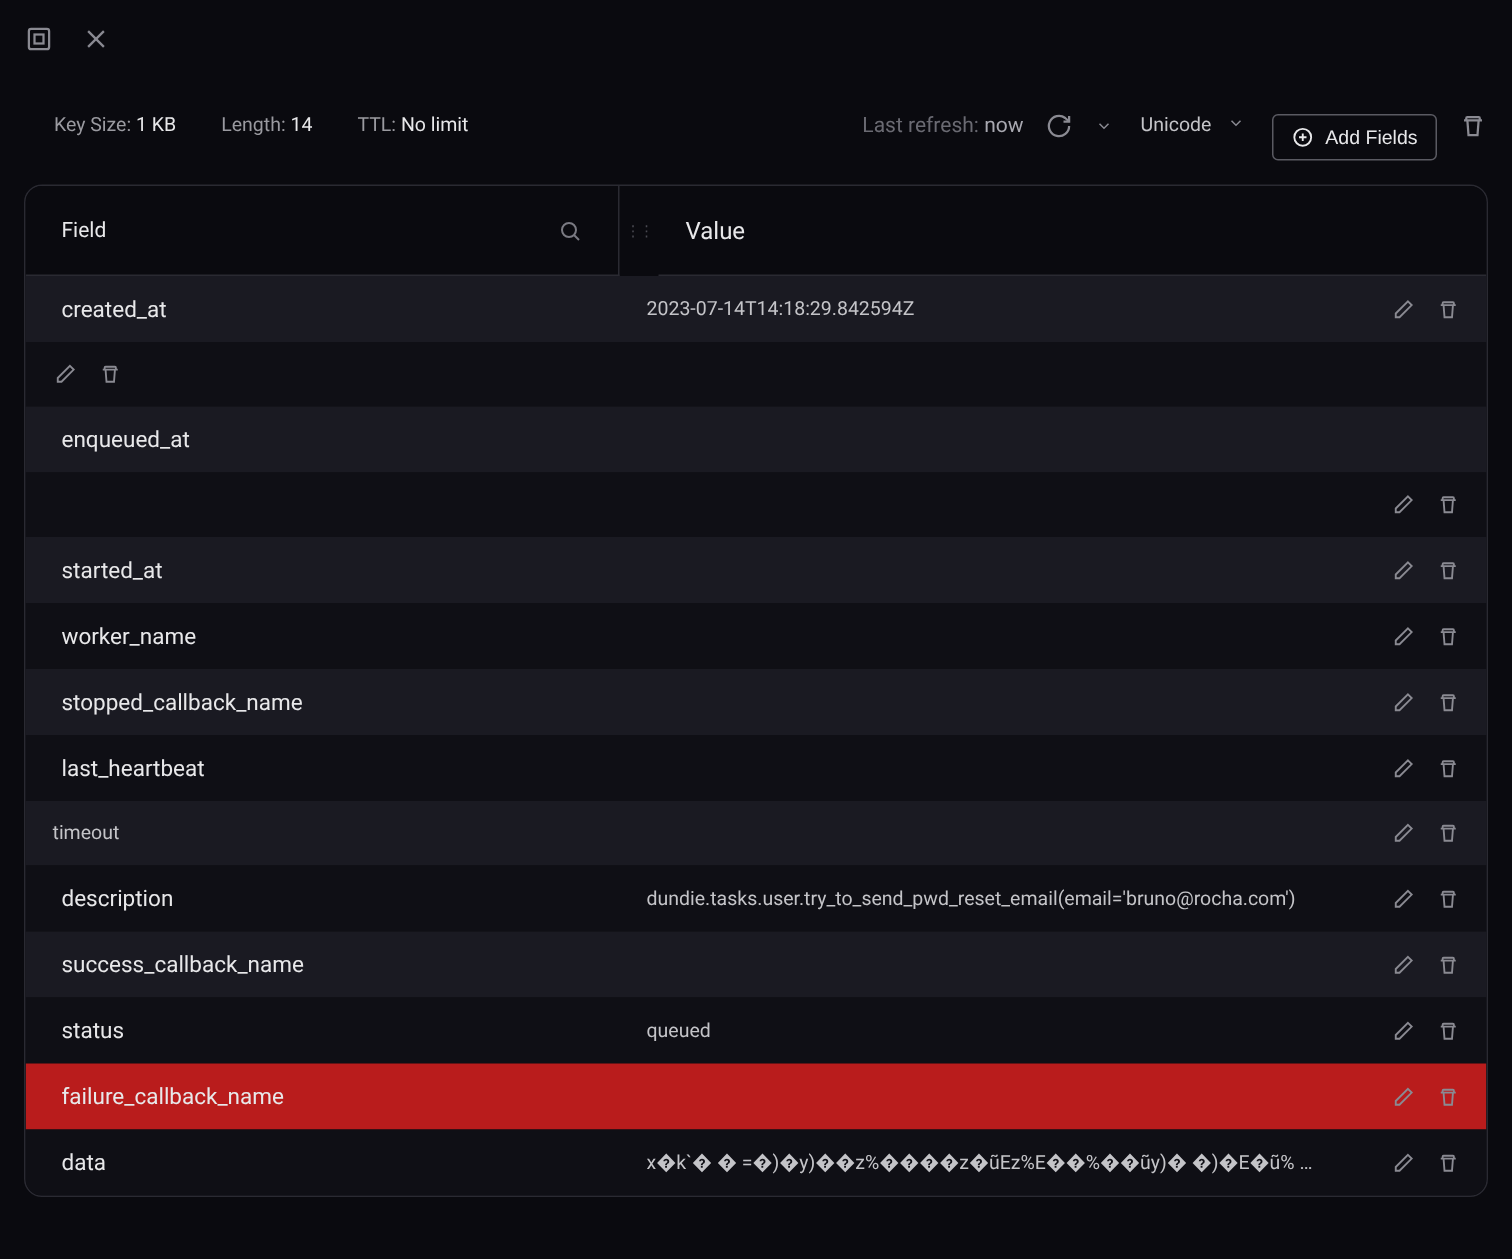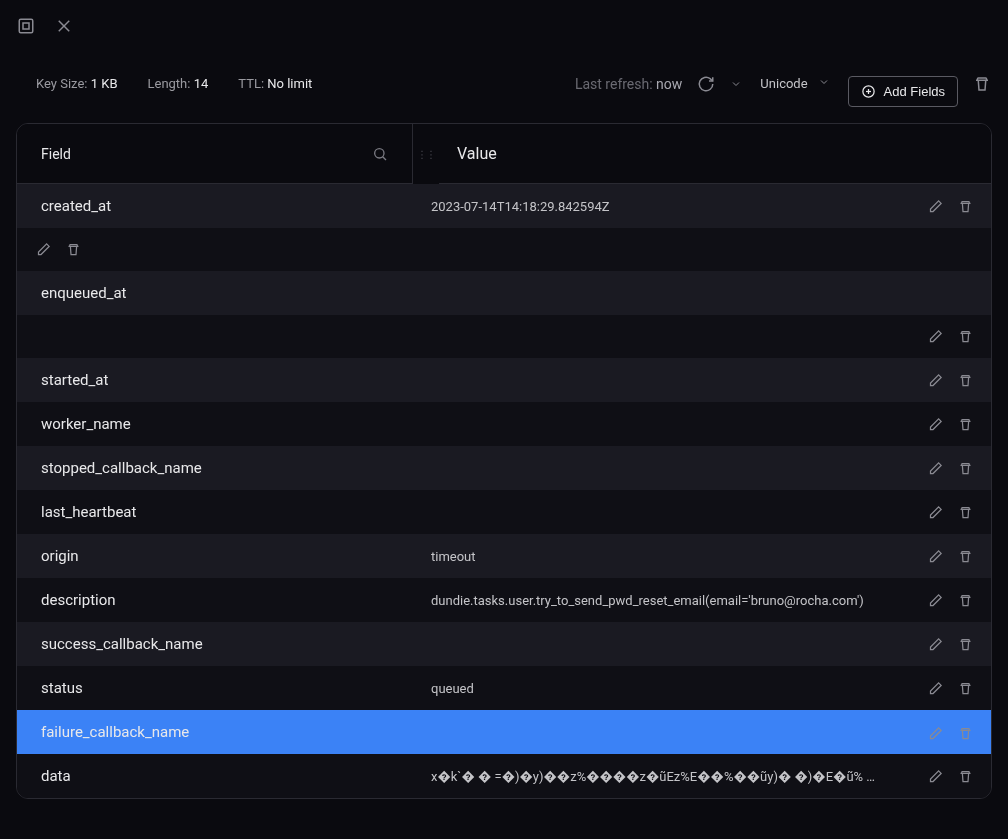--- a/index.html
+++ b/index.html
@@ -143,22 +143,21 @@
       align-items: stretch;
       min-height: 43px;
     }
     .table-row:nth-child(odd) {
       background-color: #1a1a22;
     }
     .table-row:nth-child(even) {
       background-color: #0f0f15;
     }
     .table-row.selected {
-      background-color: #3b82f6;
-      align-items: flex-end;
+      background-color: #b91c1c;
     }
     .cell-field {
       width: 396px;
       padding: 13px 24px;
       color: #e8e8ea;
       font-size: 15px;
       border-right: 1px solid transparent;
     }
     .cell-value {
       flex: 1;
@@ -450,21 +449,20 @@
               <svg viewBox="0 0 24 24" fill="none" stroke="currentColor" stroke-width="2">
                 <path d="M4 7h16"></path>
                 <path d="M6 7V5a1 1 0 0 1 1-1h10a1 1 0 0 1 1 1v2"></path>
                 <path d="M7 7l1 13h8l1-13"></path>
               </svg>
             </span>
           </div>
         </div>
       </div>
       <div class="table-row">
-        <div class="cell-field">origin</div>
         <div class="cell-value">
           <span class="cell-value-text">timeout</span>
           <div class="row-actions">
             <span class="row-icon">
               <svg viewBox="0 0 24 24" fill="none" stroke="currentColor" stroke-width="2">
                 <path d="M17 3l4 4L8 20H4v-4z"></path>
               </svg>
             </span>
             <span class="row-icon">
               <svg viewBox="0 0 24 24" fill="none" stroke="currentColor" stroke-width="2">

